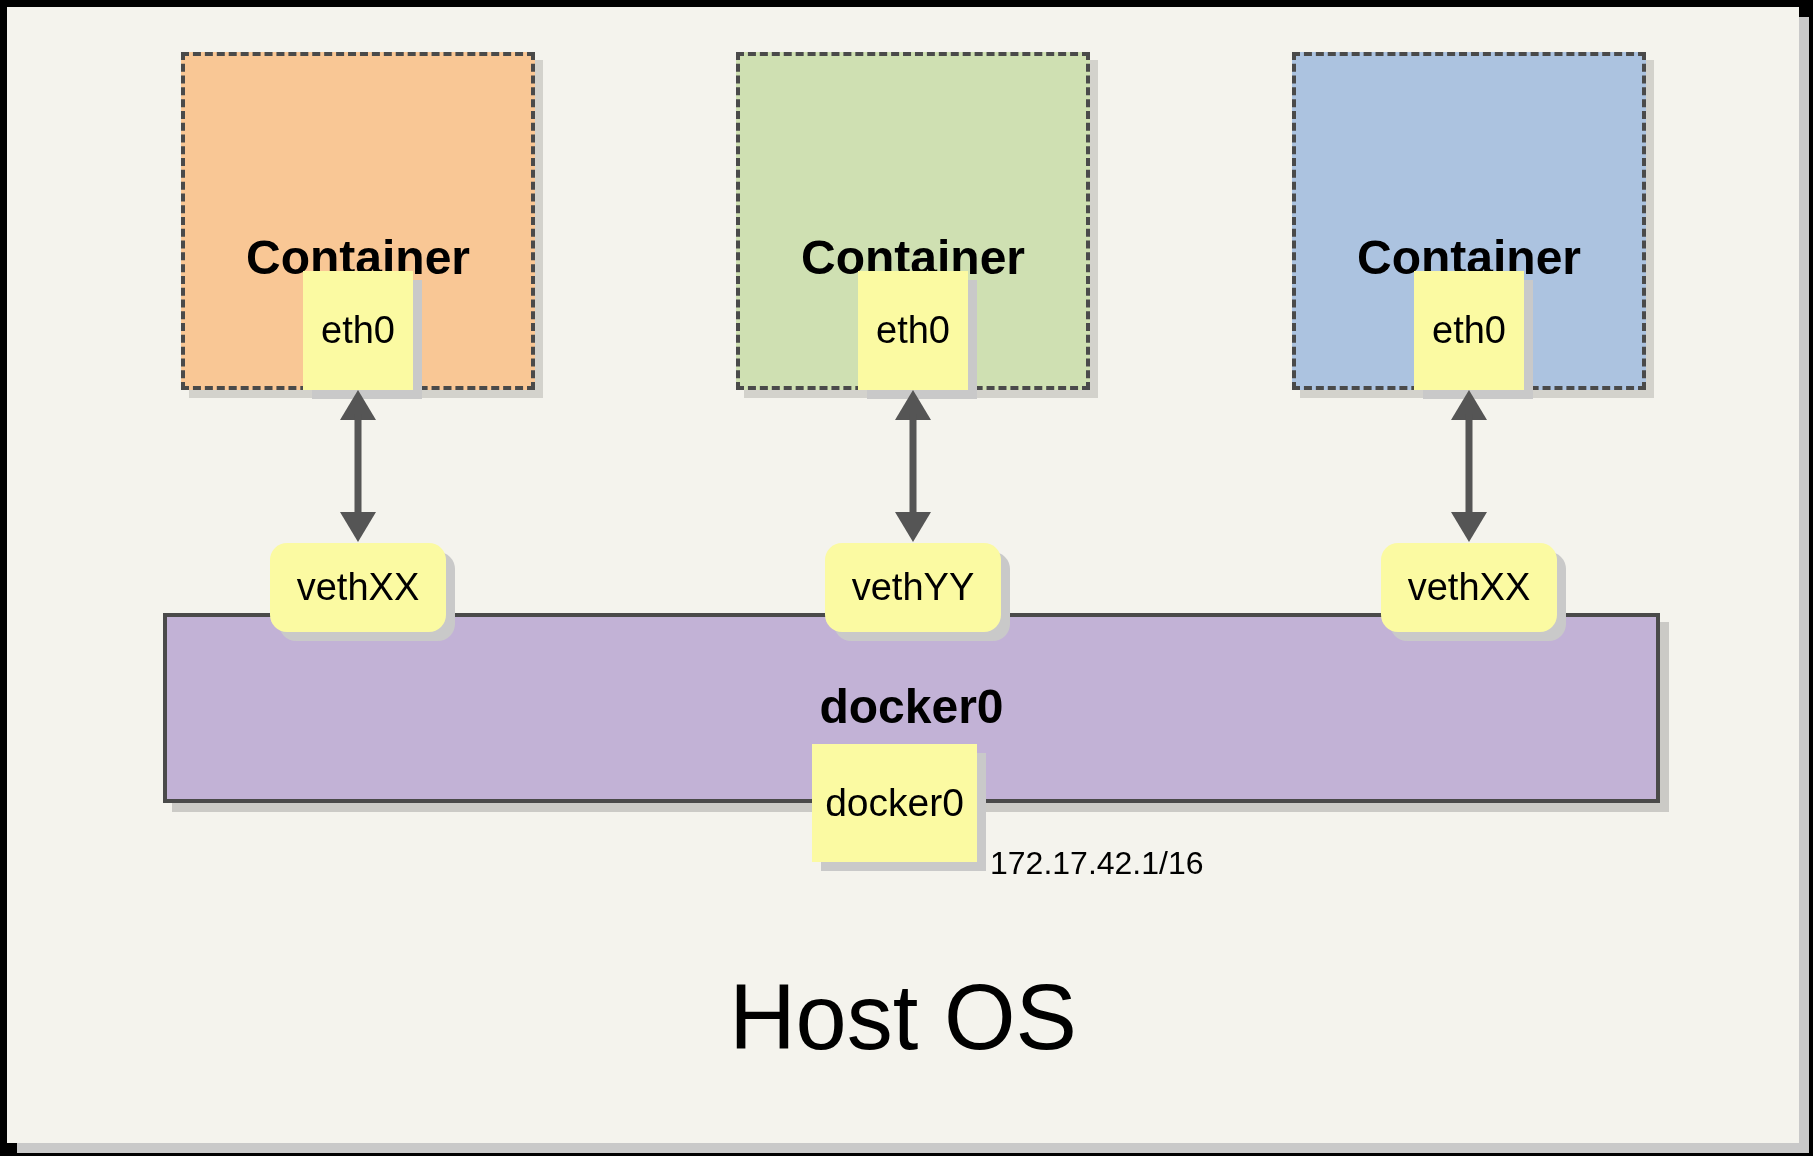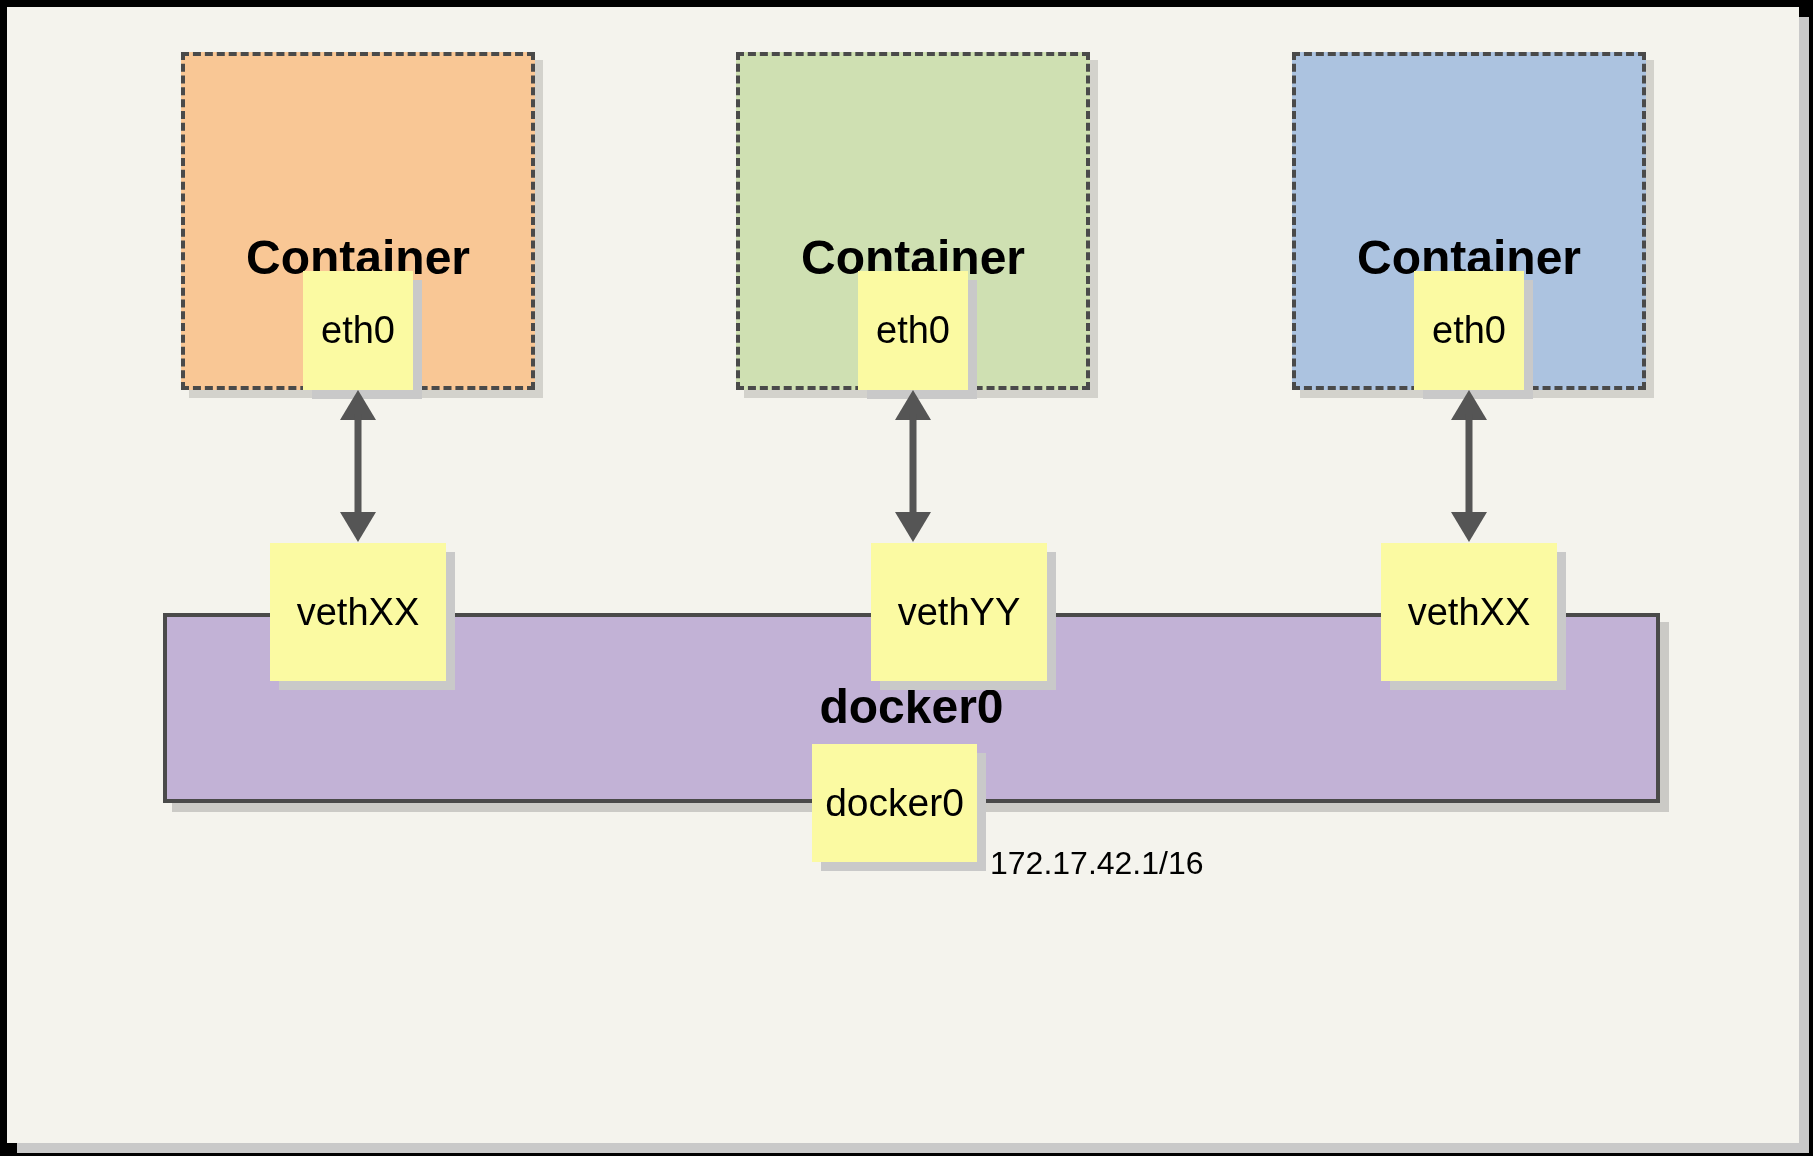--- a/index.html
+++ b/index.html
@@ -53,22 +53,22 @@
     border-left:18px solid transparent; border-right:18px solid transparent;
     border-bottom:30px solid #555555;
   }
   .arrow .head-down {
     position:absolute; bottom:0; left:0; width:0; height:0;
     border-left:18px solid transparent; border-right:18px solid transparent;
     border-top:30px solid #555555;
   }
 
   
-  .veth-box { top:536px; width:176px; height:138px; font-size:38px; z-index:3; }
-  .v1 { left:263px; } .v2 { left:864px; } .v3 { left:1374px; }
+  .veth-box { top:536px; width:176px; height:89px; font-size:38px; z-index:3;border-radius:17px; }
+  .v1 { left:263px; } .v2 { left:818px; } .v3 { left:1374px; }
 
   
   .bridge-bar {
     position:absolute; left:156px; top:606px; width:1497px; height:190px;
     background:#C2B2D6; border:4px solid #4A4A4A;
     box-shadow:9px 9px 0 rgba(175,175,172,0.6);
     z-index:1;
   }
   .bridge-label {
     position:absolute; left:156px; width:1497px; top:672px;
@@ -126,15 +126,16 @@
     <div class="bridge-bar"></div>
     <div class="bridge-label">docker0</div>
 
     <div class="iface-box veth-box v1">vethXX</div>
     <div class="iface-box veth-box v2">vethYY</div>
     <div class="iface-box veth-box v3">vethXX</div>
 
     <div class="iface-box bridge-iface-box">docker0</div>
     <div class="ip-label">172.17.42.1/16</div>
 
+    <div class="host-label">Host OS</div>
 
   </div>
 </div>
 
 </body></html>

